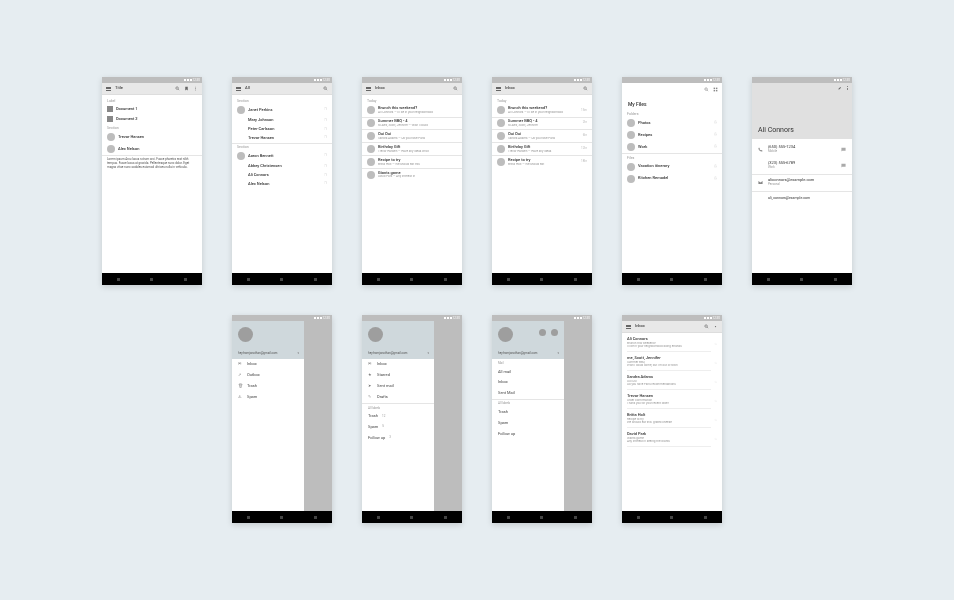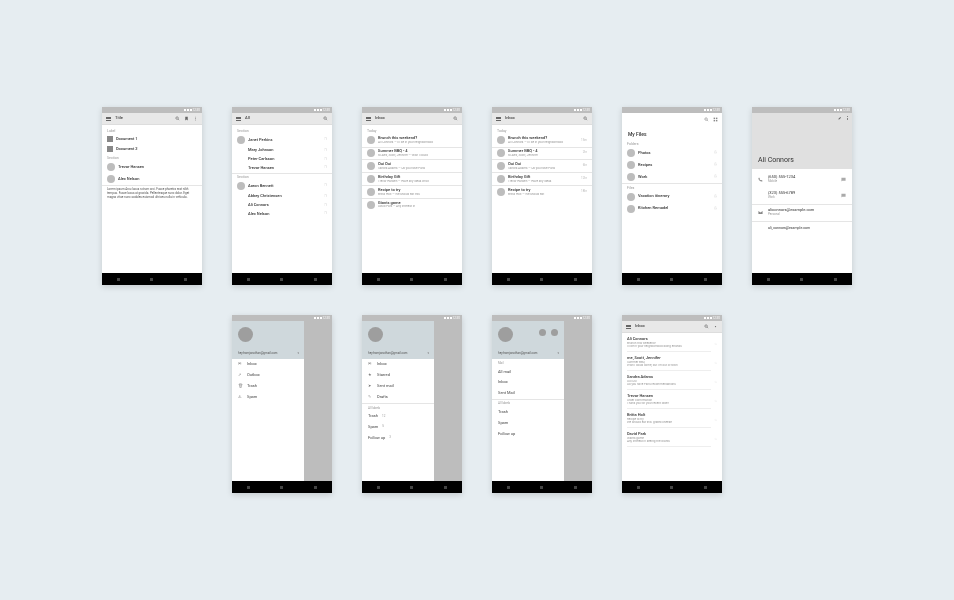--- a/index.html
+++ b/index.html
@@ -11,21 +11,21 @@
     overflow: hidden;
     display: flex;
     flex-direction: column;
     align-items: center;
     justify-content: center;
     gap: 30px;
   }
   .row { display: flex; gap: 30px; }
   .phone {
     width: 100px;
-    height: 178px;
+    height: 208px;
     background: #fff;
     position: relative;
     box-shadow: 0 2px 6px rgba(0,0,0,0.15);
     overflow: hidden;
     font-size: 4px;
     line-height: 1.2;
     display: flex;
     flex-direction: column;
   }
   .statusbar {

